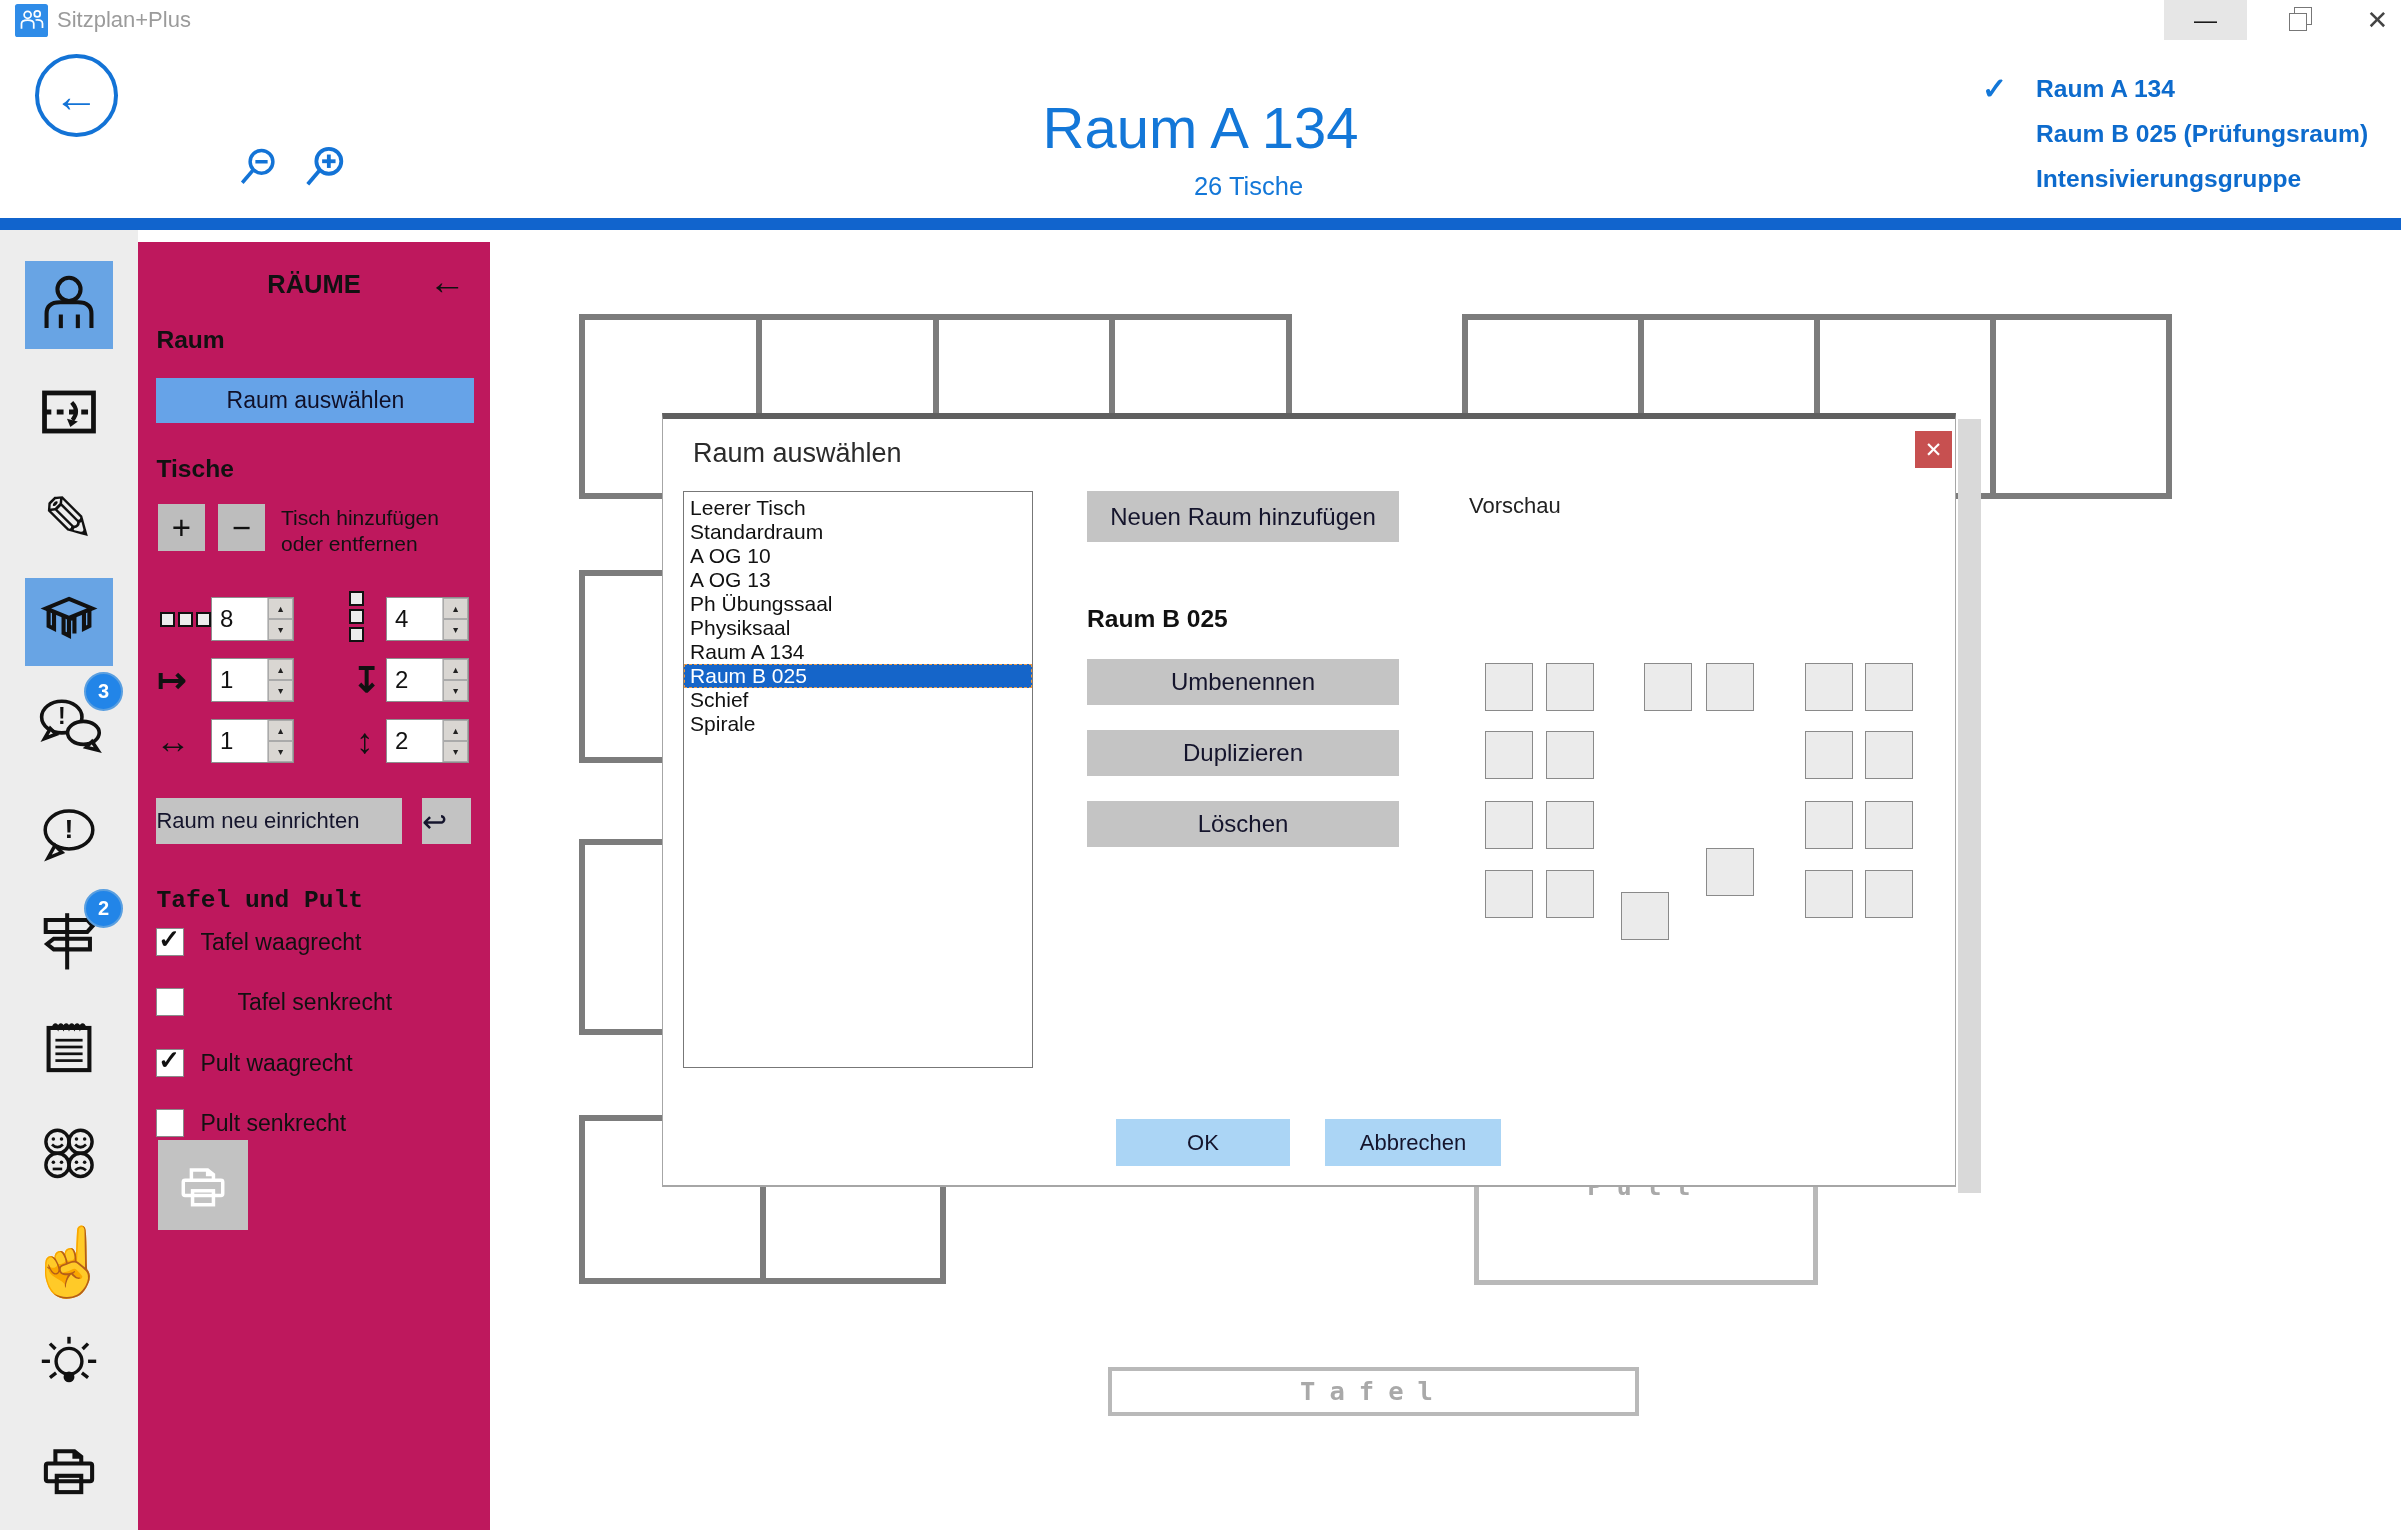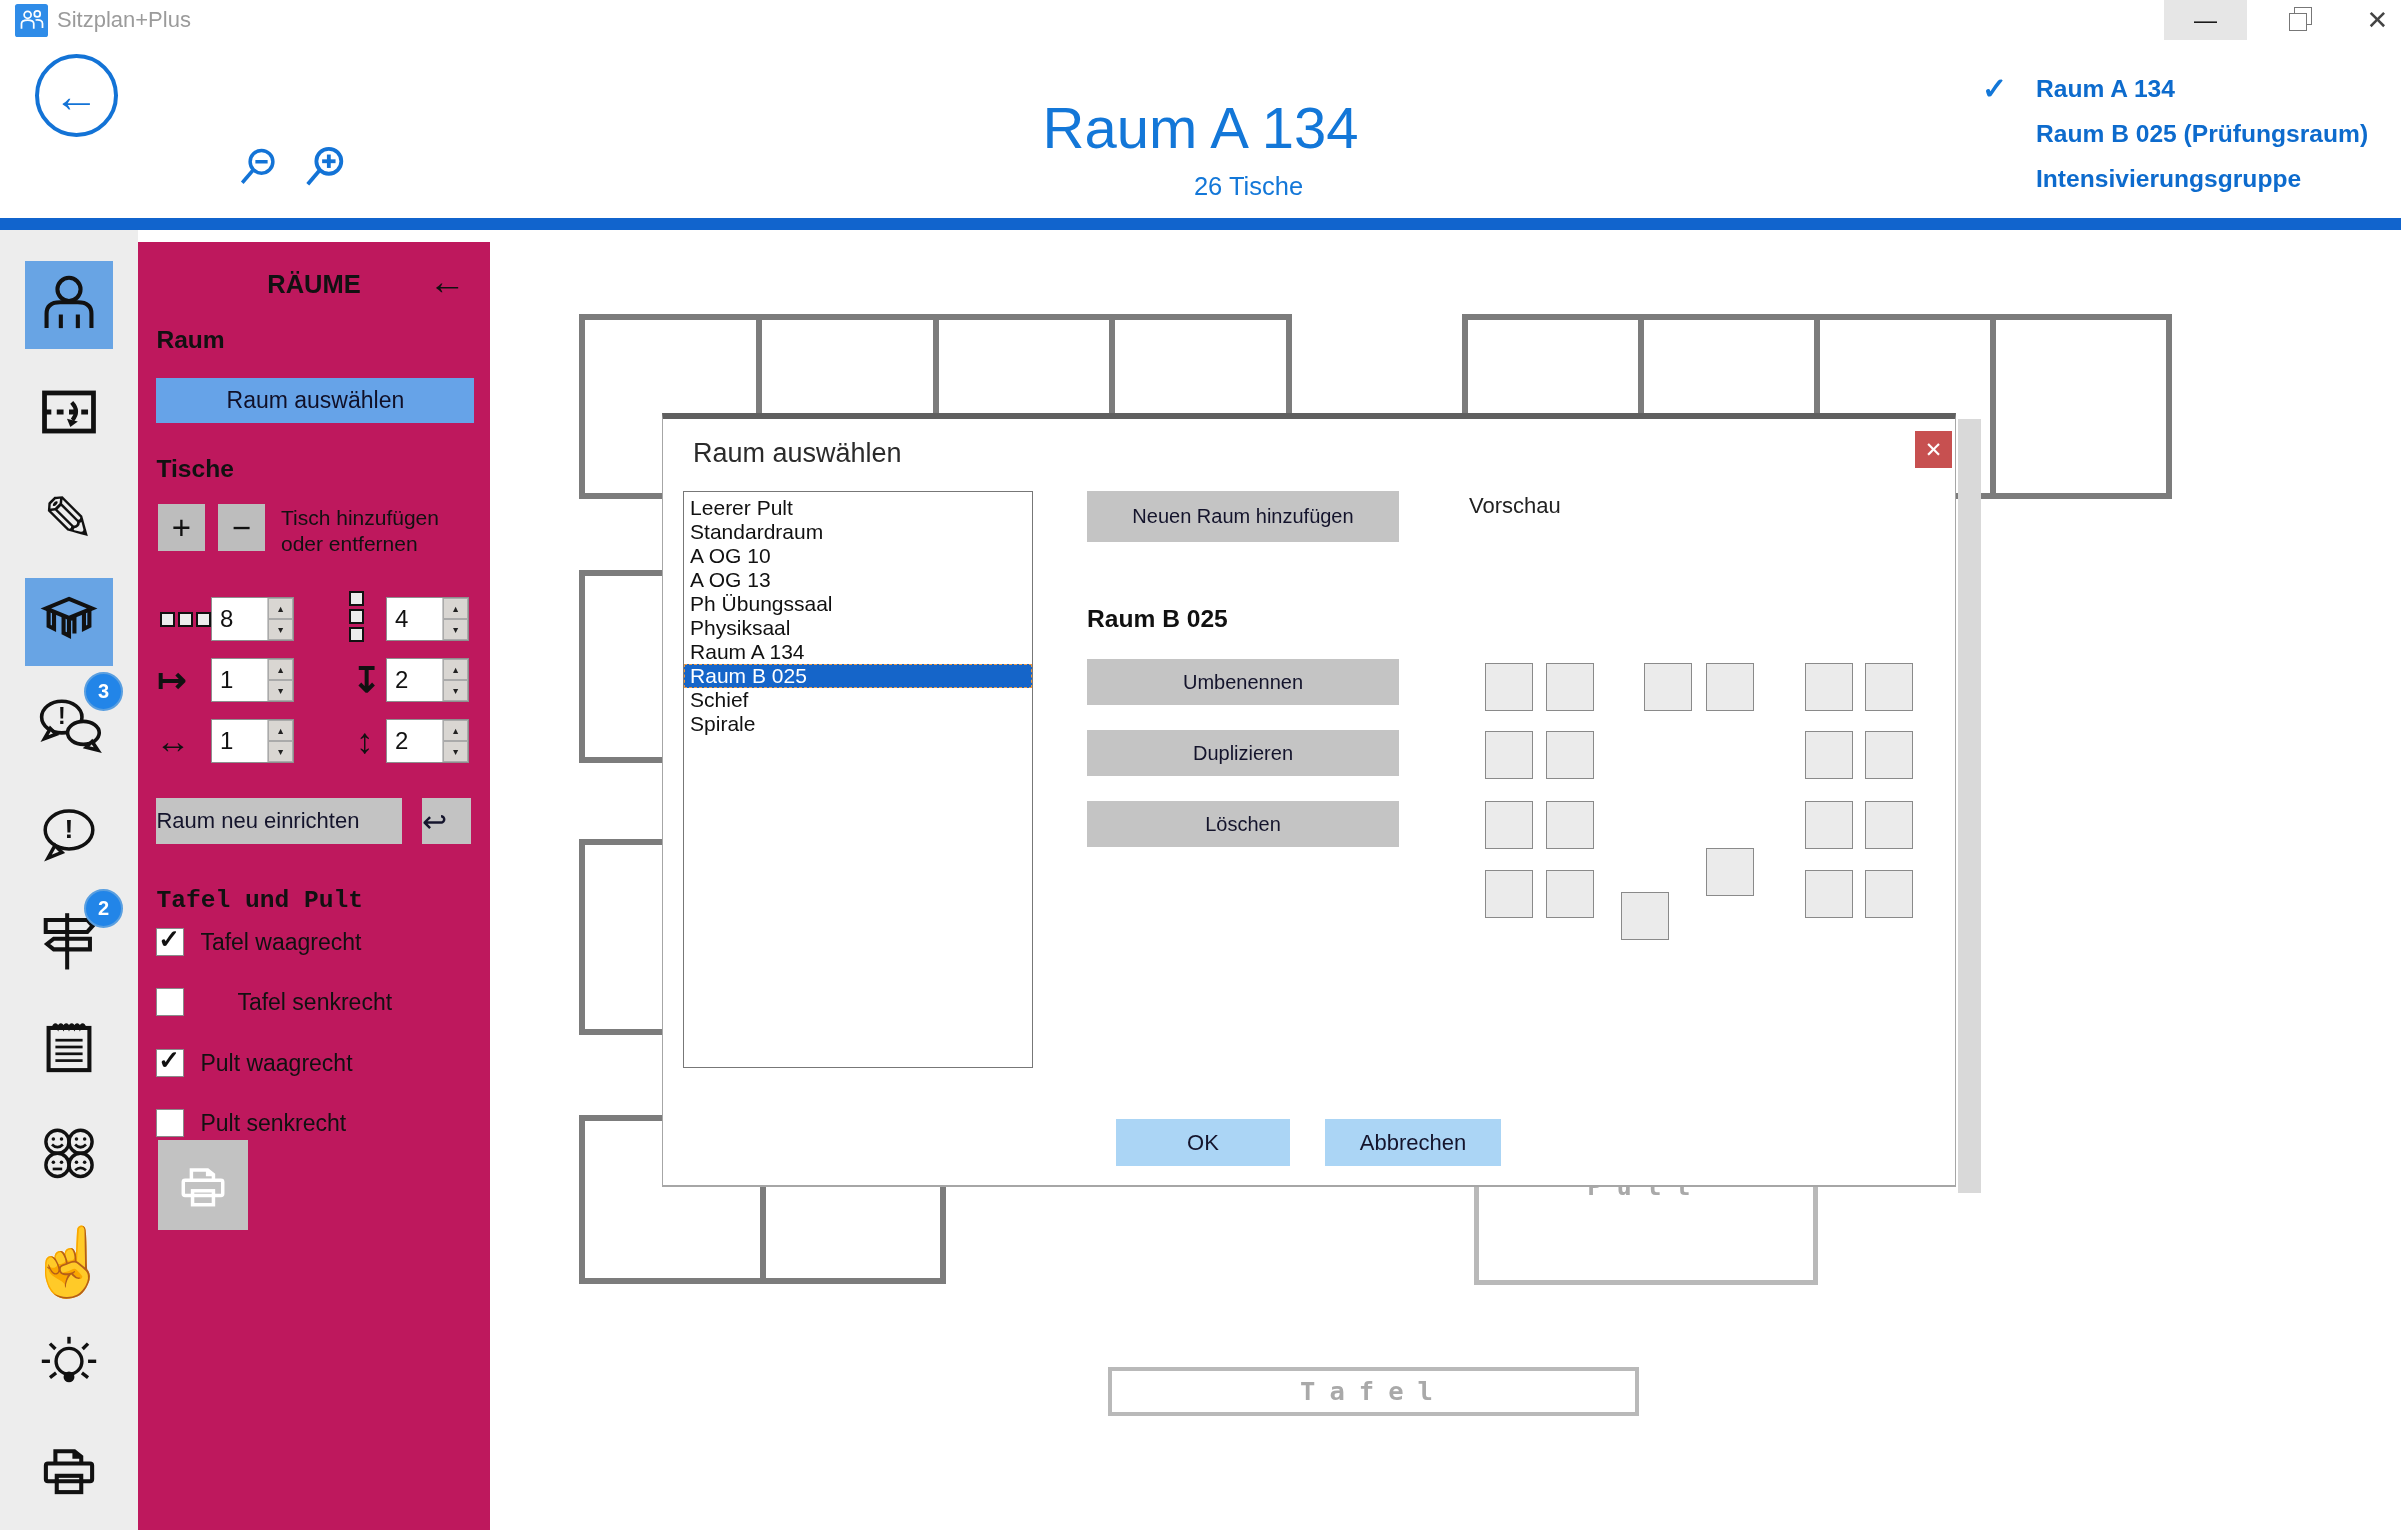--- a/index.html
+++ b/index.html
@@ -72,21 +72,21 @@
   .tafel-box .ghost-label{line-height:41px;}
   
   .dialog{position:absolute;left:662px;top:413px;width:1292px;height:766px;background:#fff;z-index:10;
     border-top:6.1px solid #5f5f5f;border-left:1.8px solid #a6a6a6;border-right:1.8px solid #a6a6a6;border-bottom:2.6px solid #a6a6a6;}
   .dialog::after{content:"";position:absolute;right:-26px;top:0;width:23px;height:101%;background:#d9d9d9;}
   .dlg-title{position:absolute;left:30px;top:19.3px;font-size:27px;color:#2b2b2b;}
   .dlg-close{position:absolute;left:1252px;top:12.3px;width:37px;height:37px;background:#c75050;color:#fff;font-size:21px;display:flex;align-items:center;justify-content:center;}
   .room-list{position:absolute;left:20px;top:72px;width:348px;height:571px;background:#fff;border:1.8px solid #777;padding-top:4.4px;overflow:hidden;}
   .list-item{font-size:21px;line-height:24px;padding:0 6.1px;color:#111;white-space:nowrap;}
   .list-item.selected{background:#1565c9;color:#fff;outline:1.8px dashed #ef9b42;outline-offset:-1.8px;}
-  .dlg-btn{position:absolute;background:#c4c4c4;display:flex;align-items:center;justify-content:center;font-size:20px;color:#14142c;}
+  .dlg-btn{position:absolute;background:#c4c4c4;display:flex;align-items:center;justify-content:center;font-size:24px;color:#14142c;}
   .dlg-room-heading{position:absolute;left:424px;top:186px;font-size:24.6px;font-weight:bold;color:#111;}
   .preview-heading{position:absolute;left:806px;top:74px;font-size:22px;color:#222;}
   .pv-table{position:absolute;width:46px;height:46px;background:#ebebeb;border:1.8px solid #8a8a8a;}
   .btn-lightblue{position:absolute;background:#abd5f5;display:flex;align-items:center;justify-content:center;font-size:22px;color:#14142c;}
   svg{display:block;}
 </style>
 </head>
 <body>
 
 <div class="tgroup" style="left:579px;top:314px;width:701px;height:173px;">
@@ -441,21 +441,21 @@
   </div>
 </div>
 
 <div class="dialog">
   <div class="dlg-title">Raum auswählen</div>
   <div class="dlg-close">
     <span>✕</span>
   </div>
 
   <div class="room-list">
-      <div class="list-item">Leerer Pult</div>
+      <div class="list-item">Leerer Tisch</div>
       <div class="list-item">Standardraum</div>
       <div class="list-item">A OG 10</div>
       <div class="list-item">A OG 13</div>
       <div class="list-item">Ph Übungssaal</div>
       <div class="list-item">Physiksaal</div>
       <div class="list-item">Raum A 134</div>
       <div class="list-item selected">Raum B 025</div>
       <div class="list-item">Schief</div>
       <div class="list-item">Spirale</div>
     </div>

